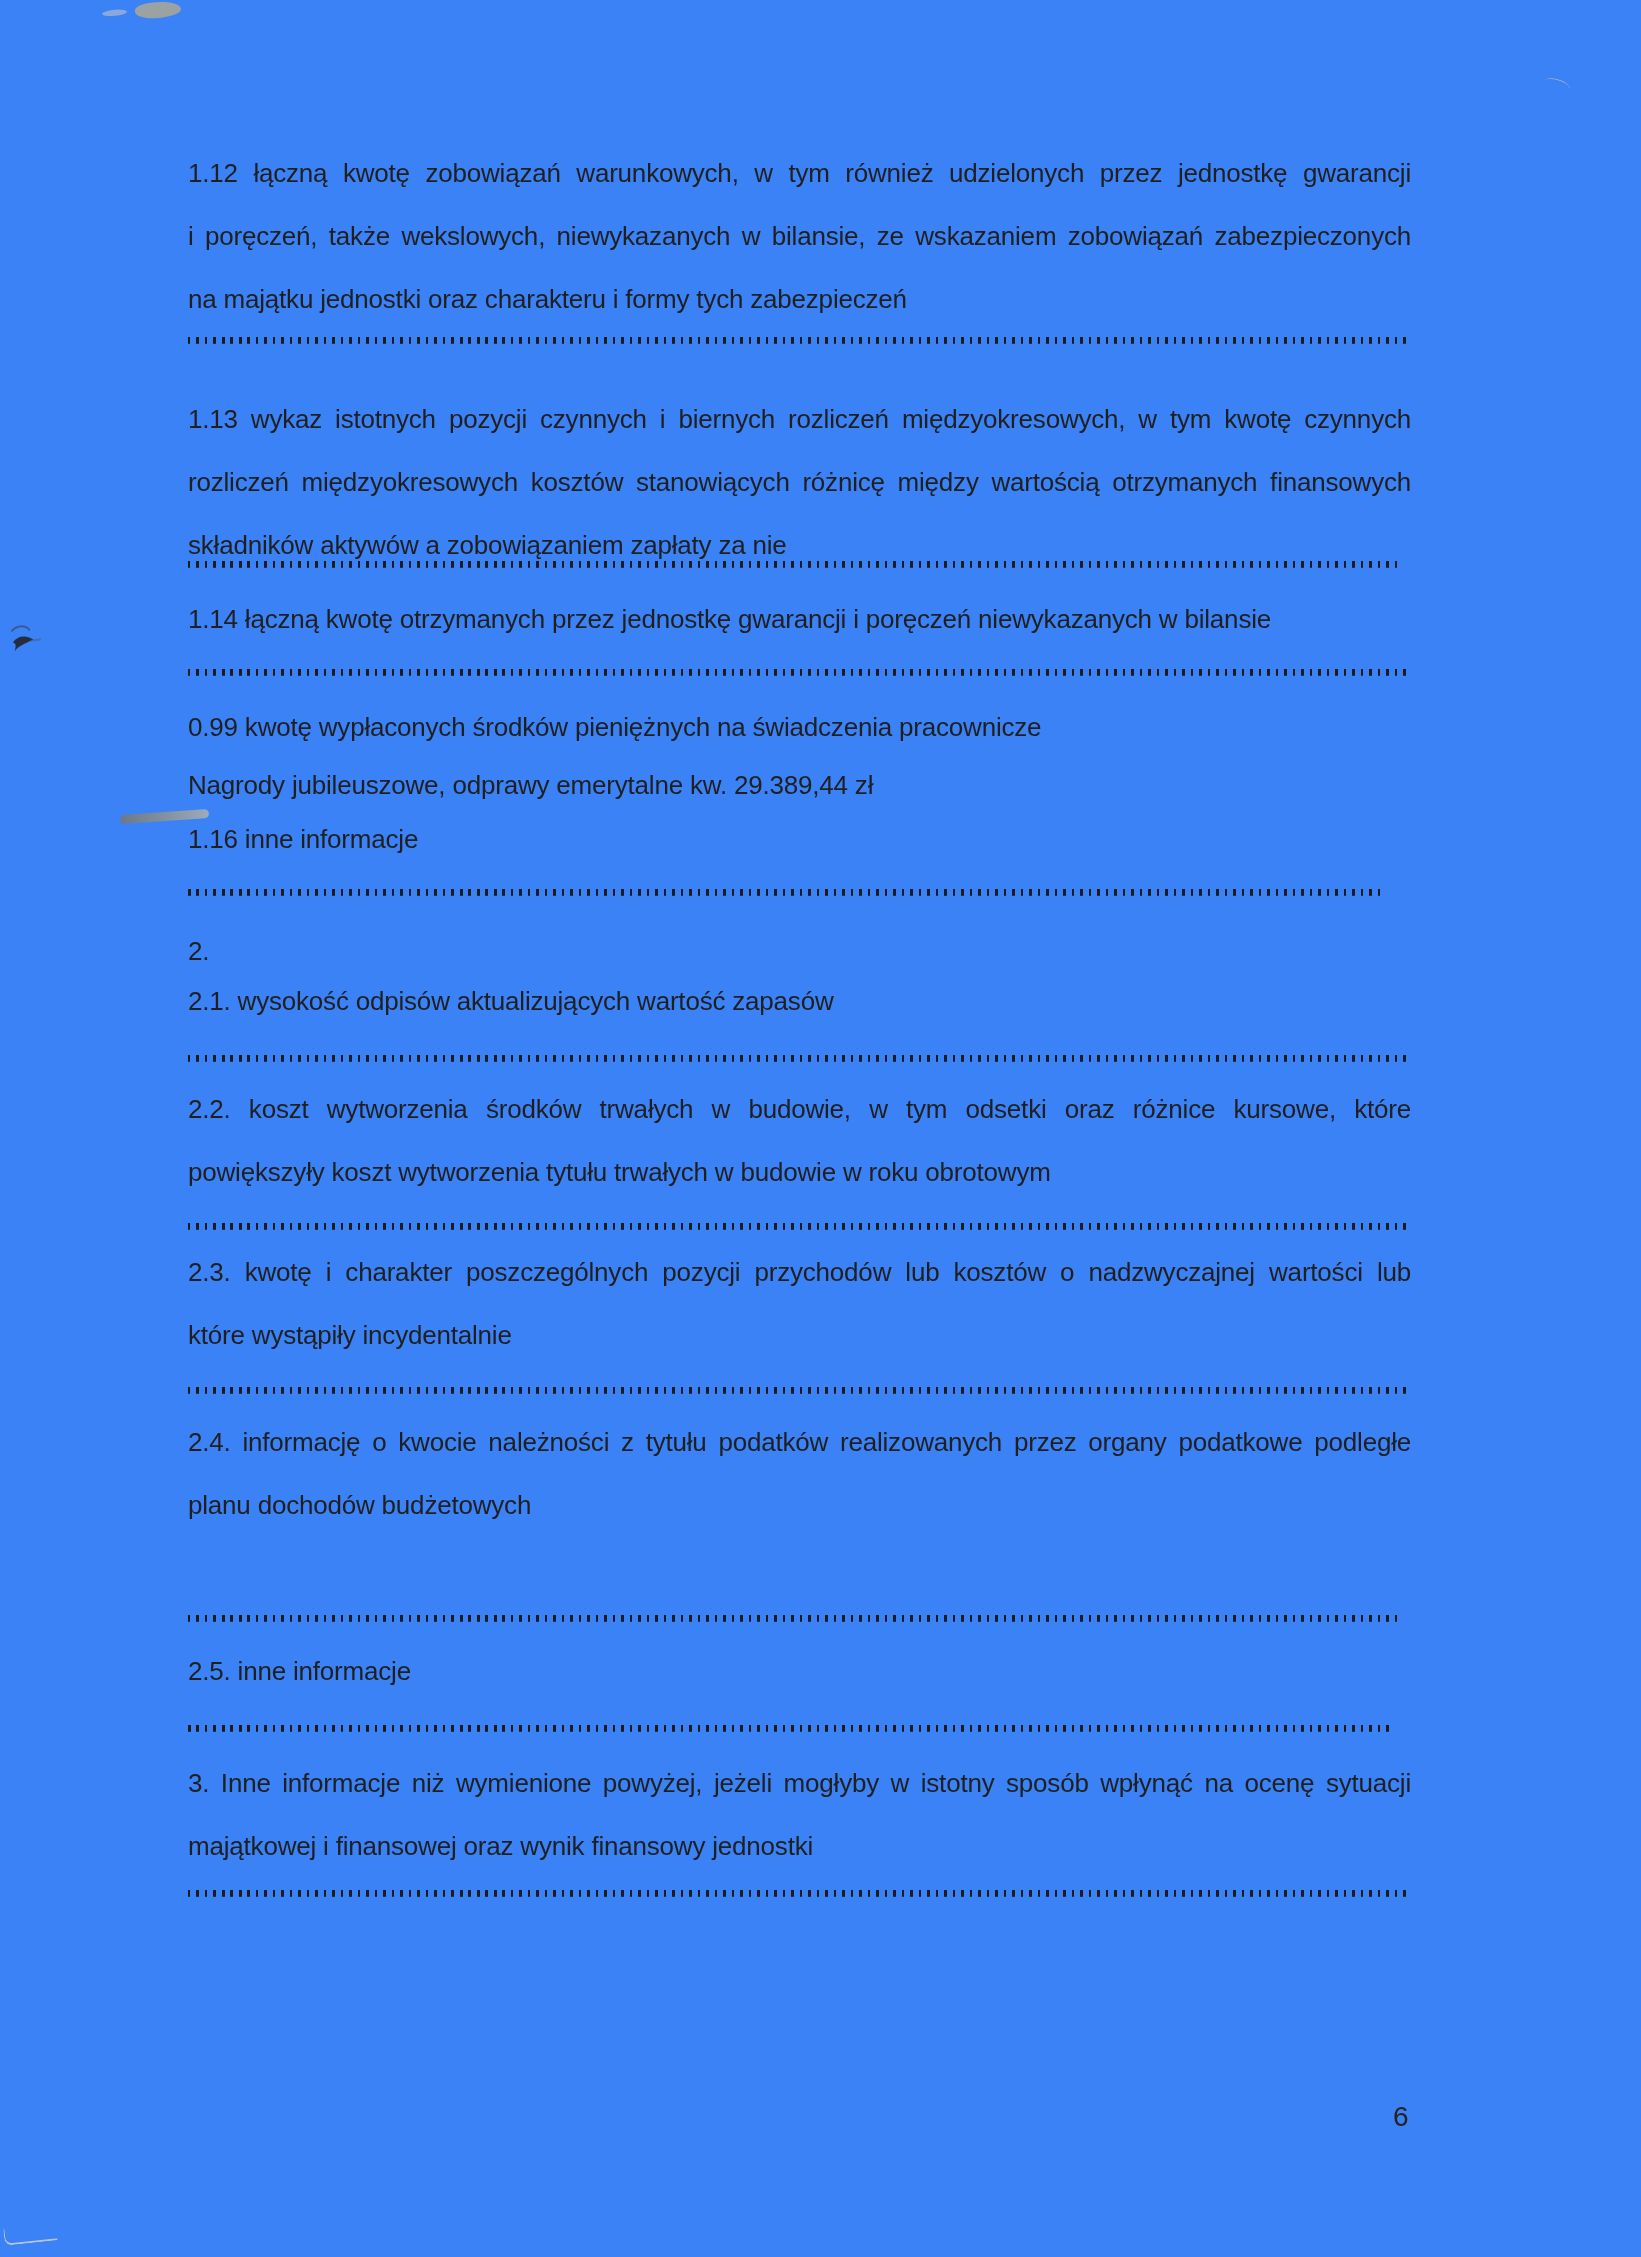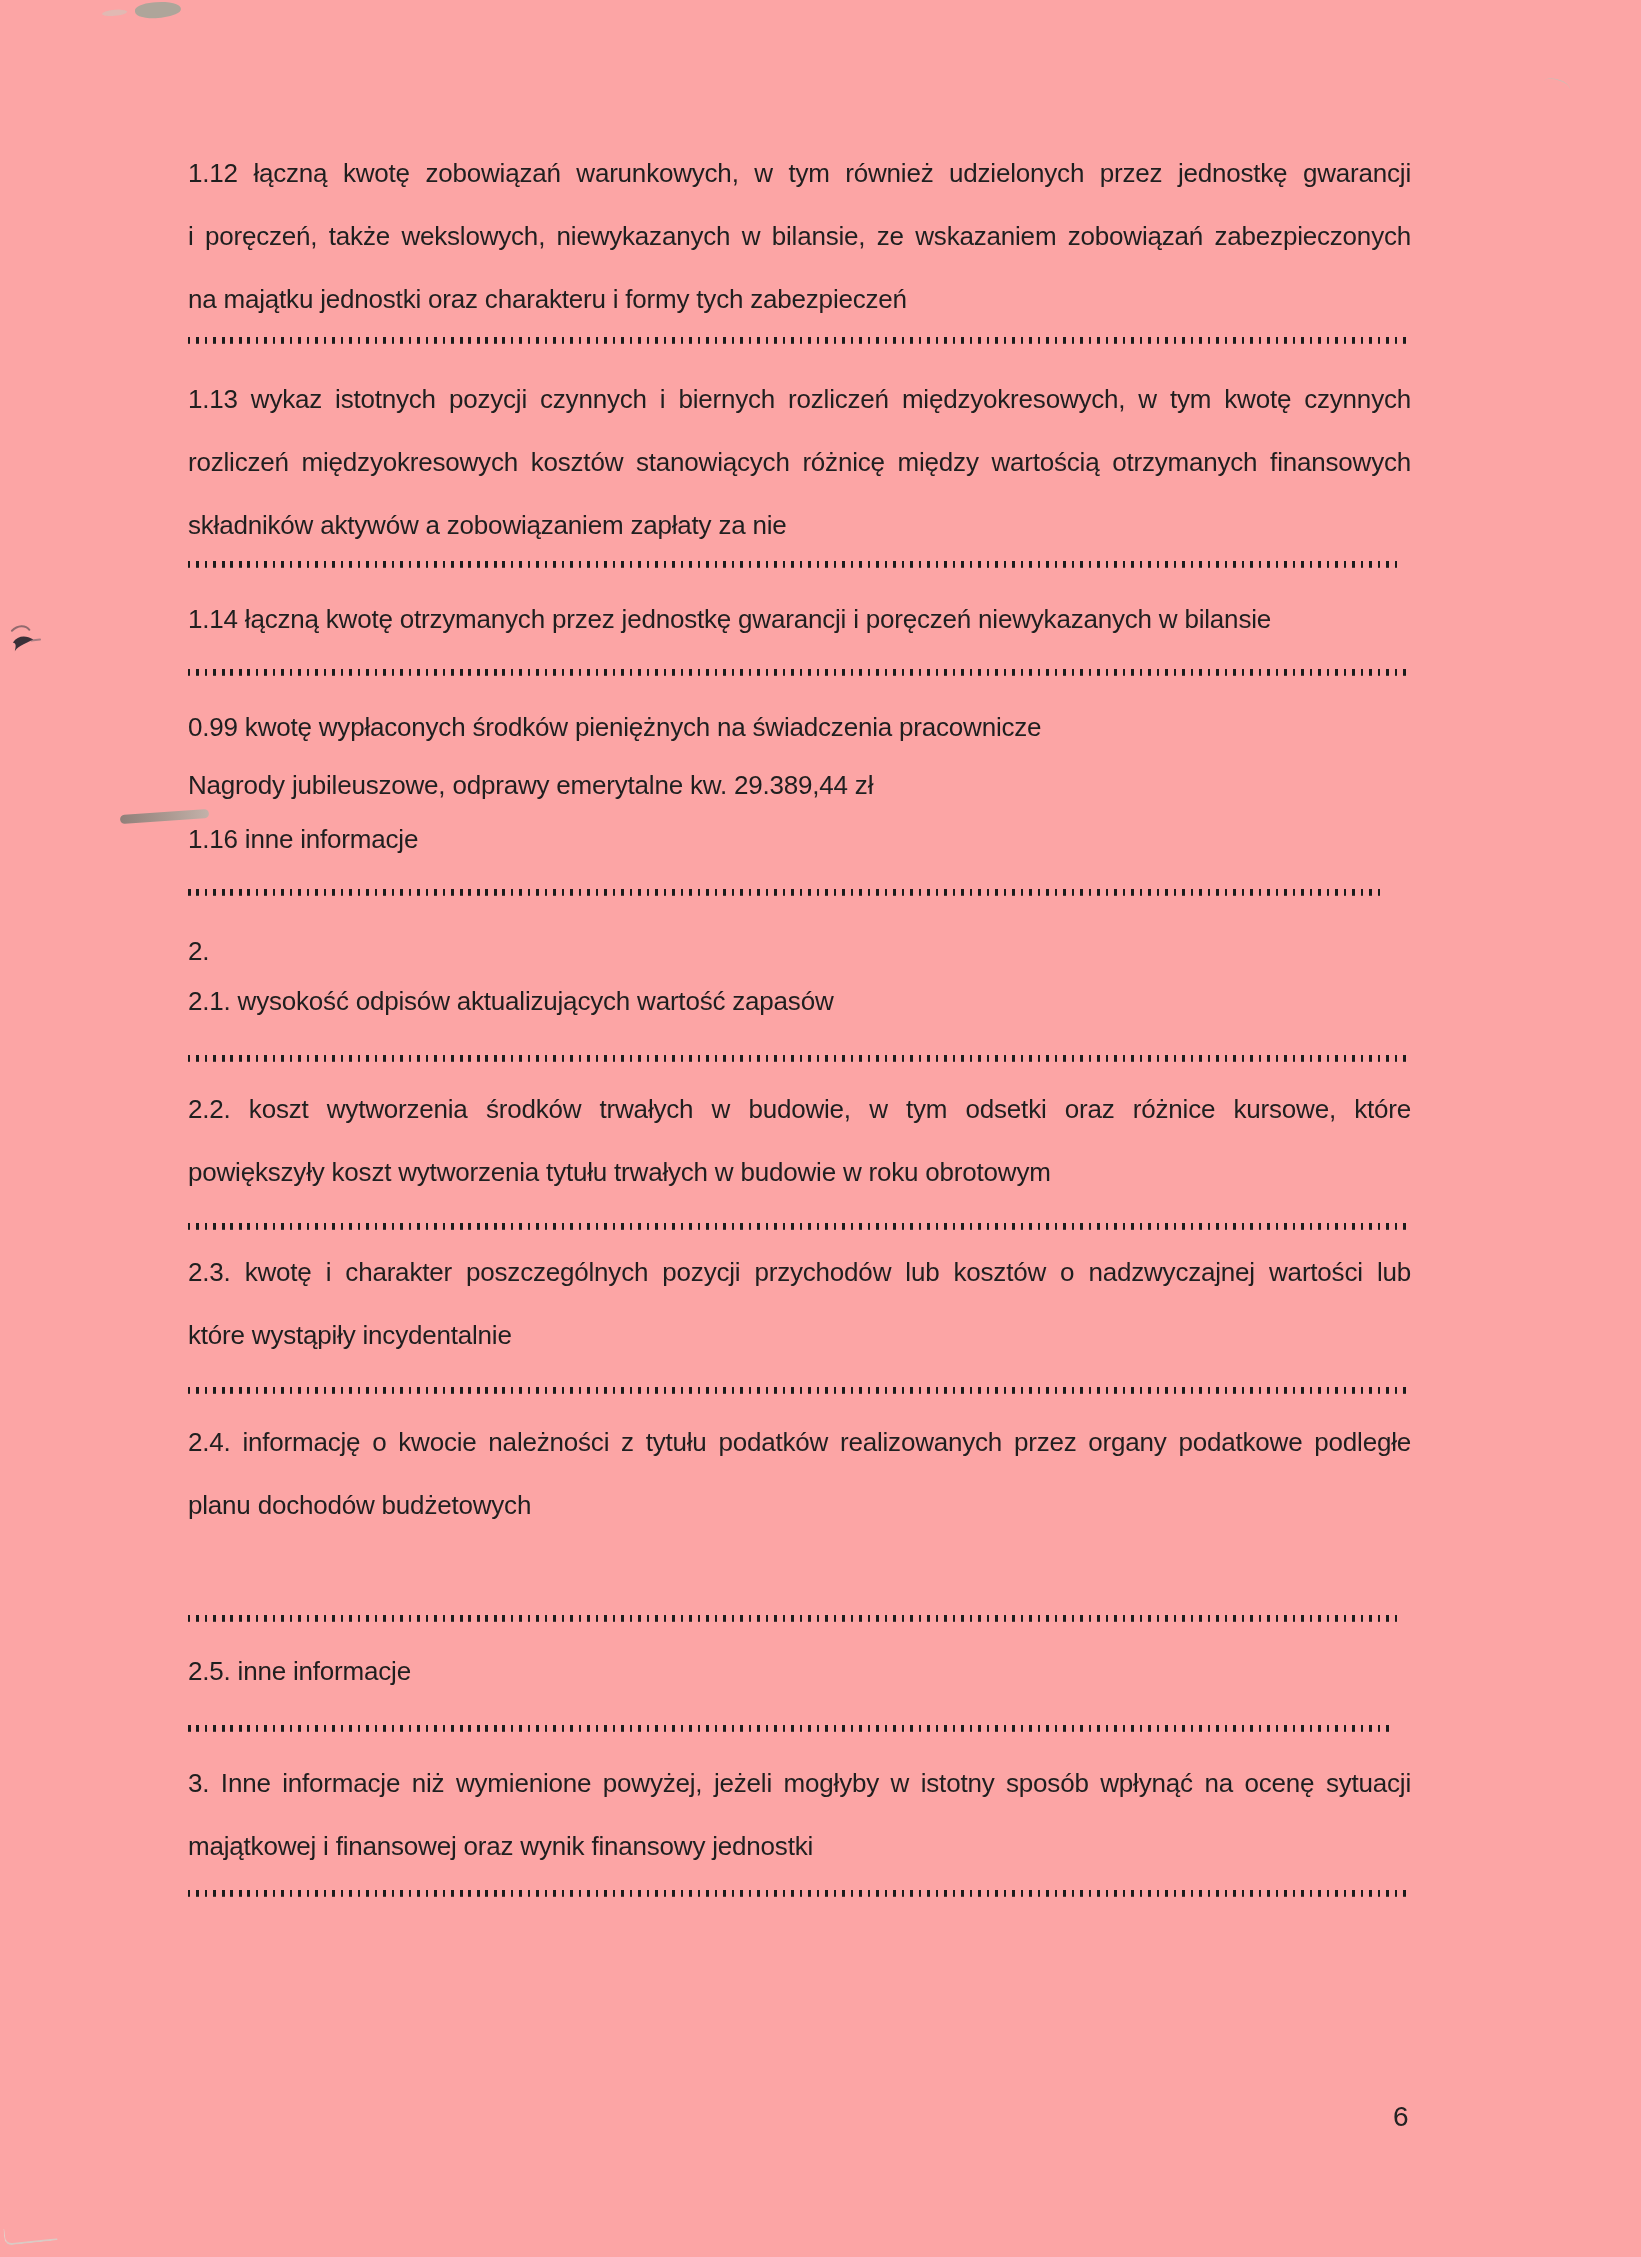--- a/index.html
+++ b/index.html
@@ -3,21 +3,21 @@
 <meta charset="utf-8">
 <style>
   html,body{margin:0;padding:0;}
   body{
     width:1641px;height:2257px;
     background:#f6f6f4;
     font-family:"Liberation Sans", sans-serif;
   }
   .page{
     position:absolute;left:0;top:0;width:1641px;height:2257px;
-    background:#fca5a5;
+    background:#3b82f6;
     color:#1f1f1f;
     font-size:26px;
     letter-spacing:-0.2px;
     overflow:hidden;
   }
   .block{position:absolute;left:188px;width:1223px;}
   .ln{height:63px;line-height:63px;}
   .ln.j{text-align:justify;text-align-last:justify;}
   .ln.l{white-space:nowrap;}
   .dots{
@@ -58,21 +58,21 @@
 
 <div class="page">
 
   <div class="block" style="top:142px">
     <div class="ln j">1.12 łączną kwotę zobowiązań warunkowych, w tym również udzielonych przez jednostkę gwarancji</div>
     <div class="ln j">i poręczeń, także wekslowych, niewykazanych w bilansie, ze wskazaniem zobowiązań zabezpieczonych</div>
     <div class="ln l">na majątku jednostki oraz charakteru i formy tych zabezpieczeń</div>
   </div>
   <div class="dots" style="top:336px;width:1223px"></div>
 
-  <div class="block" style="top:368px">
+  <div class="block" style="top:388px">
     <div class="ln j">1.13 wykaz istotnych pozycji czynnych i biernych rozliczeń międzyokresowych, w tym kwotę czynnych</div>
     <div class="ln j">rozliczeń międzyokresowych kosztów stanowiących różnicę między wartością otrzymanych finansowych</div>
     <div class="ln l">składników aktywów a zobowiązaniem zapłaty za nie</div>
   </div>
   <div class="dots" style="top:560px;width:1209px"></div>
 
   <div class="block" style="top:588px">
     <div class="ln l">1.14 łączną kwotę otrzymanych przez jednostkę gwarancji i poręczeń niewykazanych w bilansie</div>
   </div>
   <div class="dots" style="top:668px;width:1223px"></div>

